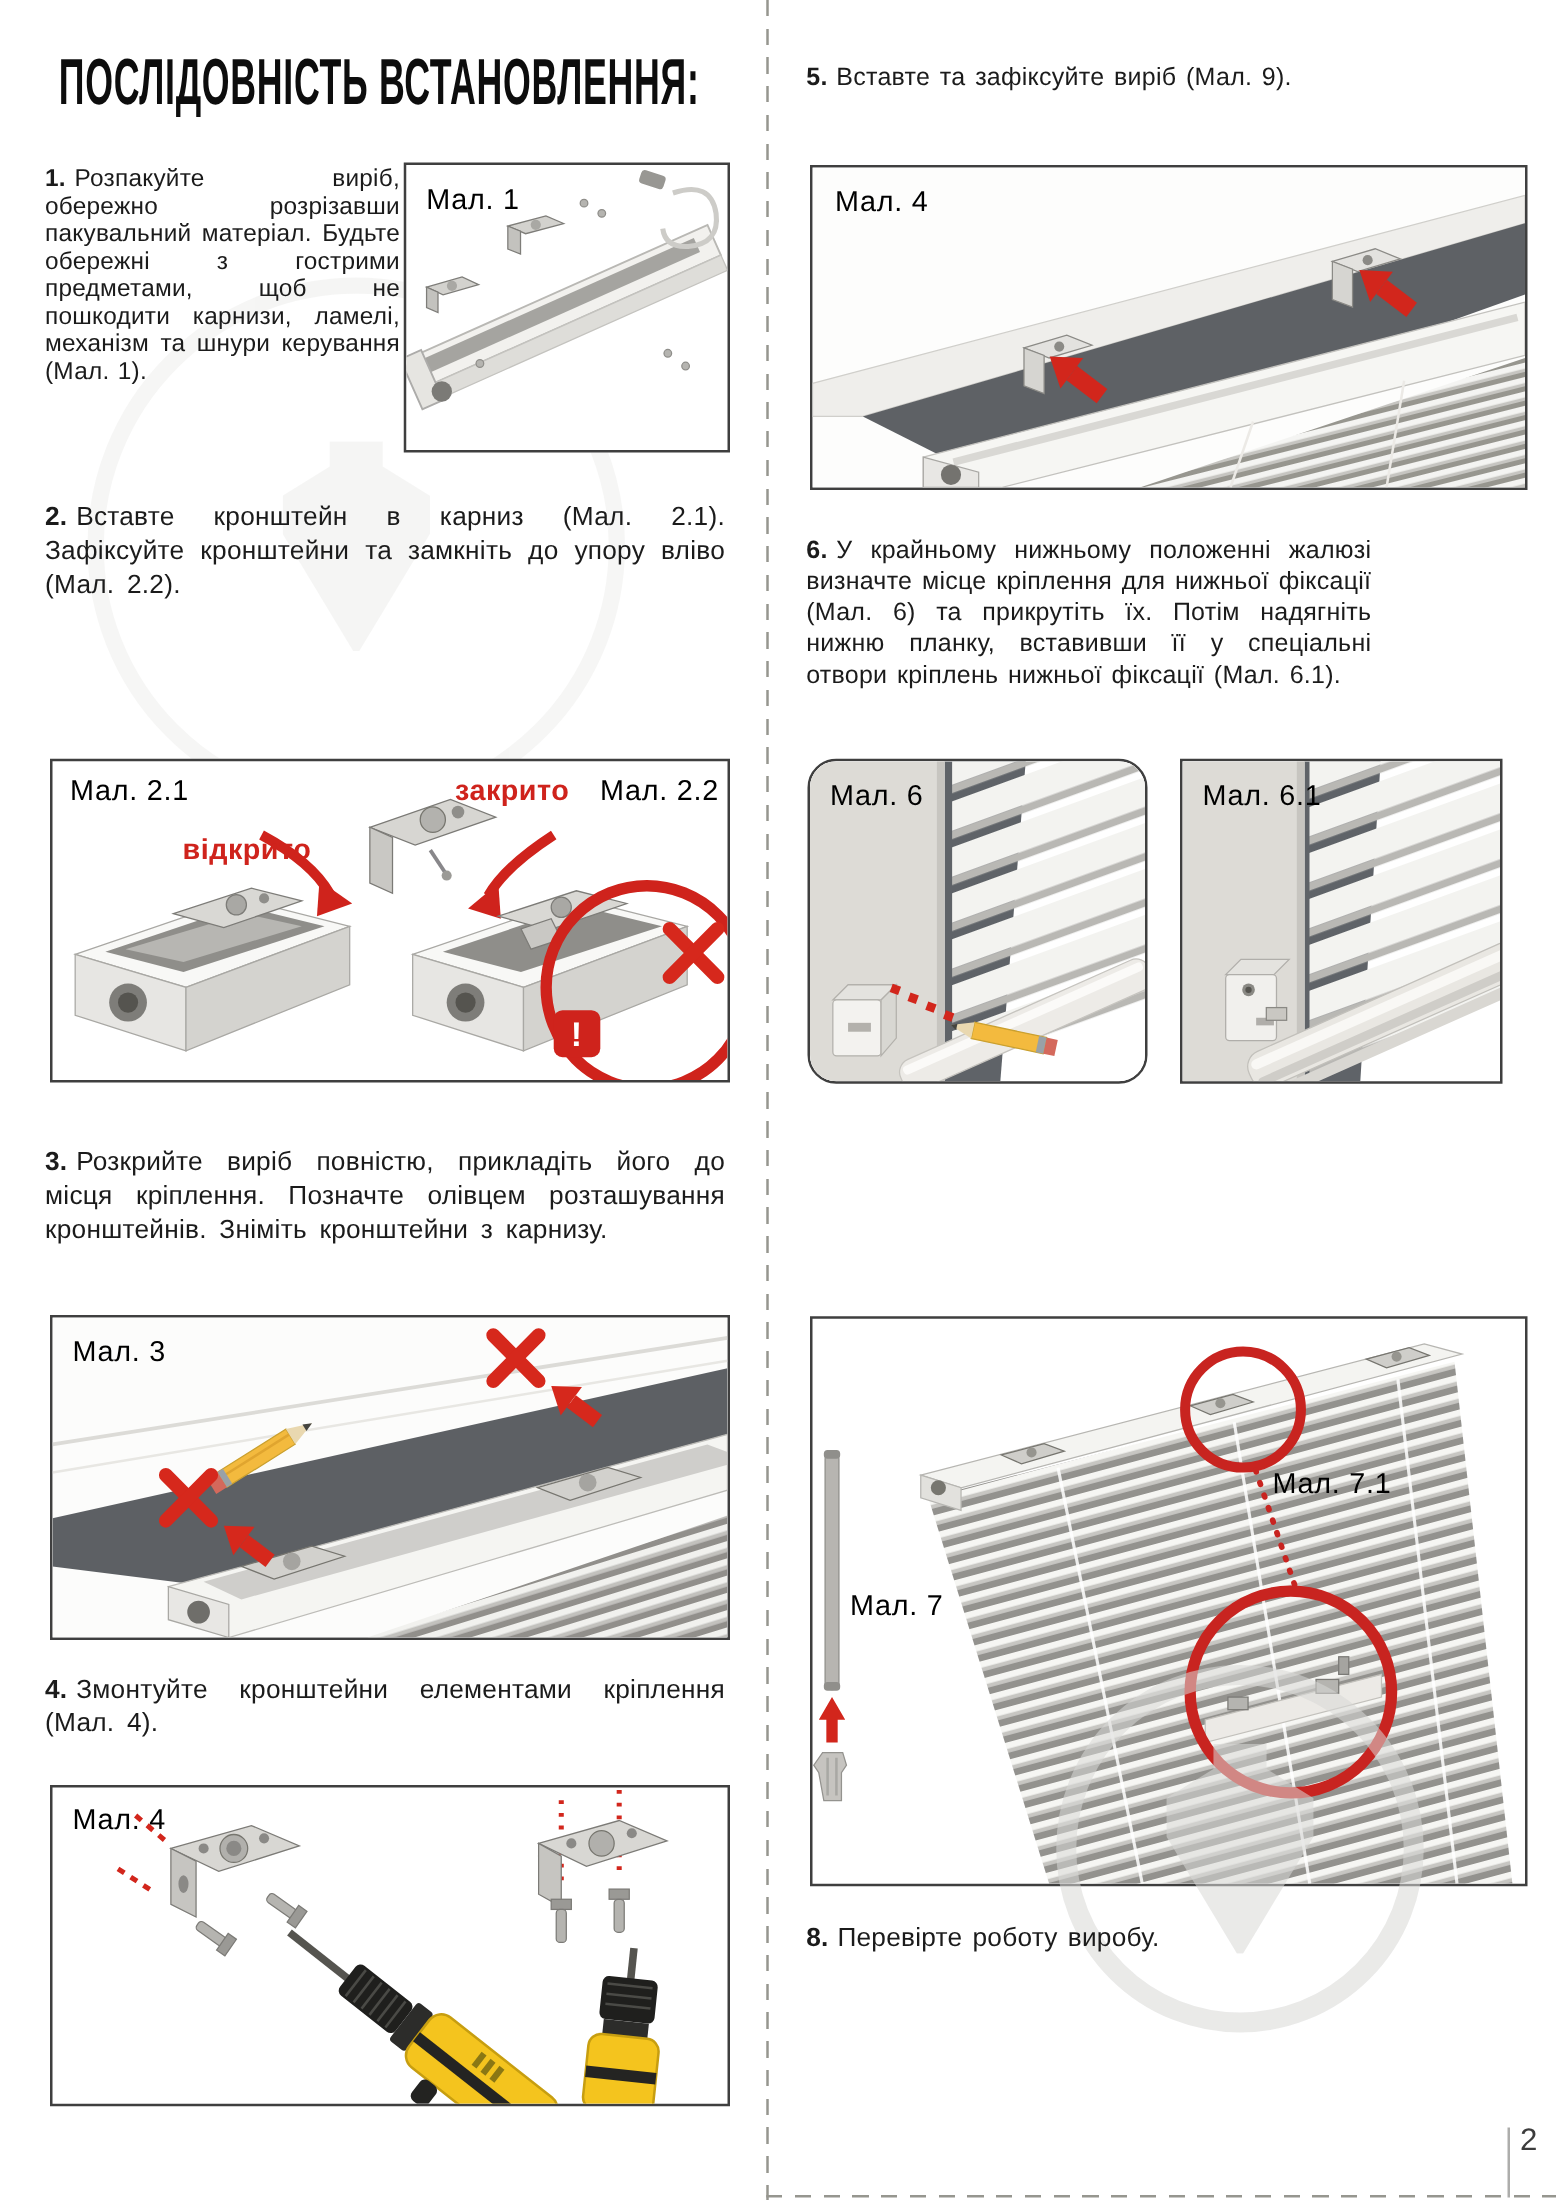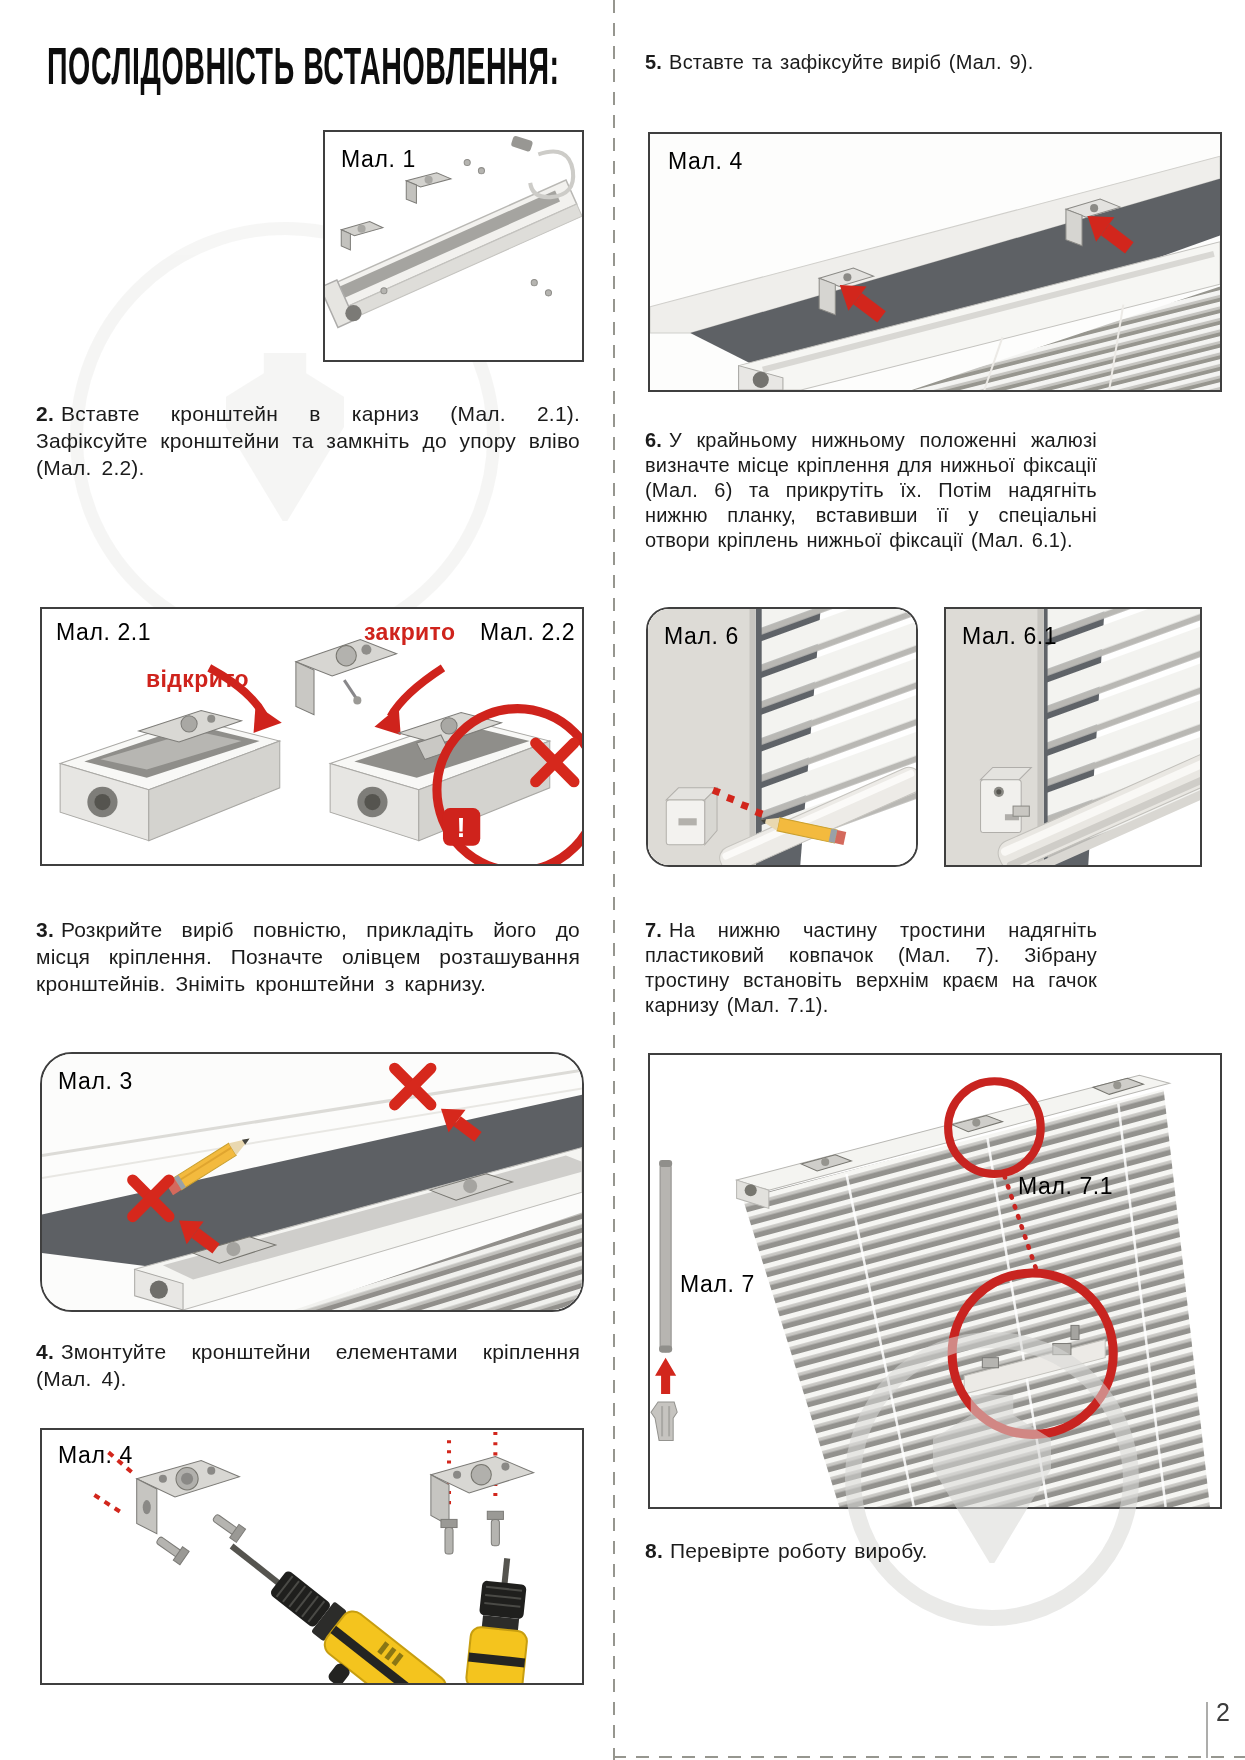--- a/index.html
+++ b/index.html
@@ -44,20 +44,23 @@
     </div>
   <div class="wm wm1">
       <div class="wmglyph"></div>
     </div>
 
   <div class="vdash"></div>
   <div class="hdash"></div>
 
   <div class="title">ПОСЛІДОВНІСТЬ ВСТАНОВЛЕННЯ:</div>
 
+  <p class="step s1" style="left:36px;top:132px;width:284px;">
+    <span class="num">1.</span><span>Розпакуйте виріб, обережно розрізавши пакувальний матеріал. Будьте обережні з гострими предметами, щоб не пошкодити карнизи, ламелі, механізм та шнури керування (Мал. 1).</span>
+  </p>
 
   <div class="fig" style="left:323px;top:130px;width:257px;height:228px;">
     <svg viewBox="0 0 253 224" preserveAspectRatio="none">
       <g transform="rotate(-24 126 112)">
         <rect x="-8" y="98" width="262" height="26" fill="#f2f1ee" stroke="#b9b8b4" stroke-width="1.5"></rect>
         <rect x="2" y="103" width="238" height="12" fill="#a5a4a0"></rect>
         <rect x="-8" y="124" width="262" height="13" fill="#deddd9" stroke="#c4c3bf" stroke-width="1"></rect>
         <rect x="-10" y="96" width="18" height="43" fill="#e6e5e1" stroke="#adacaa" stroke-width="1.5"></rect>
       </g>
       <circle cx="28" cy="178" r="8" fill="#7b7a76"></circle>
@@ -147,21 +150,21 @@
     <div class="figlabel" style="left:14px;top:10px;">Мал. 2.1</div>
     <div class="redlbl" style="left:104px;top:10px;margin-top:47px;">відкрито</div>
     <div class="redlbl" style="left:322px;top:10px;">закрито</div>
     <div class="figlabel" style="left:438px;top:10px;">Мал. 2.2</div>
   </div>
 
   <p class="step" style="left:36px;top:916px;width:544px;">
     <span class="num">3.</span><span>Розкрийте виріб повністю, прикладіть його до місця кріплення. Позначте олівцем розташування кронштейнів. Зніміть кронштейни з карнизу.</span>
   </p>
 
-  <div class="fig" style="left:40px;top:1052px;width:540px;height:256px;border-radius:32px;">
+  <div class="fig" style="left:40px;top:1052px;width:540px;height:256px;">
     <svg viewBox="0 0 536 252" preserveAspectRatio="none">
       <defs>
         <pattern id="p3" width="600" height="13" patternUnits="userSpaceOnUse" patternTransform="rotate(-17)">
           <rect width="600" height="5" y="0" fill="#f1f1ee"></rect>
             <rect width="600" height="3" y="5" fill="#c2c1bd"></rect>
             <rect width="600" height="5" y="8" fill="#918f8b"></rect>
         </pattern>
       </defs>
       <rect width="536" height="252" fill="#fcfcfb"></rect>
       <line x1="0" y1="100" x2="536" y2="16" stroke="#dcdbd7" stroke-width="3"></line>
@@ -402,23 +405,20 @@
         <rect x="34" y="168" width="40" height="52" rx="3" fill="#f1f0ed" stroke="#b0aeaa"></rect>
         <circle cx="52" cy="180" r="5" fill="#8a8984"></circle>
           <circle cx="52" cy="180" r="2.5" fill="#55544f"></circle>
         <rect x="58" y="202" width="14" height="6" fill="#b0aeaa"></rect>
         <rect x="66" y="194" width="16" height="10" fill="#c9c7c2" stroke="#8a8984"></rect>
       </g>
     </svg>
     <div class="figlabel" style="left:16px;top:14px;">Мал. 6.1</div>
   </div>
 
-  <p class="step rcol" style="left:645px;top:918px;width:452px;">
-    <span class="num">7.</span><span>На нижню частину тростини надягніть пластиковий ковпачок (Мал. 7). Зібрану тростину встановіть верхнім краєм на гачок карнизу (Мал. 7.1).</span>
-  </p>
 
   <div class="fig transp" style="left:648px;top:1053px;width:570px;height:452px;">
     <svg viewBox="0 0 566 448" preserveAspectRatio="none">
       <defs>
         <pattern id="p7" width="700" height="13.5" patternUnits="userSpaceOnUse" patternTransform="rotate(-15)">
           <rect width="700" height="5" y="0" fill="#f6f6f3"></rect>
             <rect width="700" height="3" y="5" fill="#c7c6c2"></rect>
             <rect width="700" height="5.5" y="8" fill="#93928e"></rect>
         </pattern>
       </defs>

